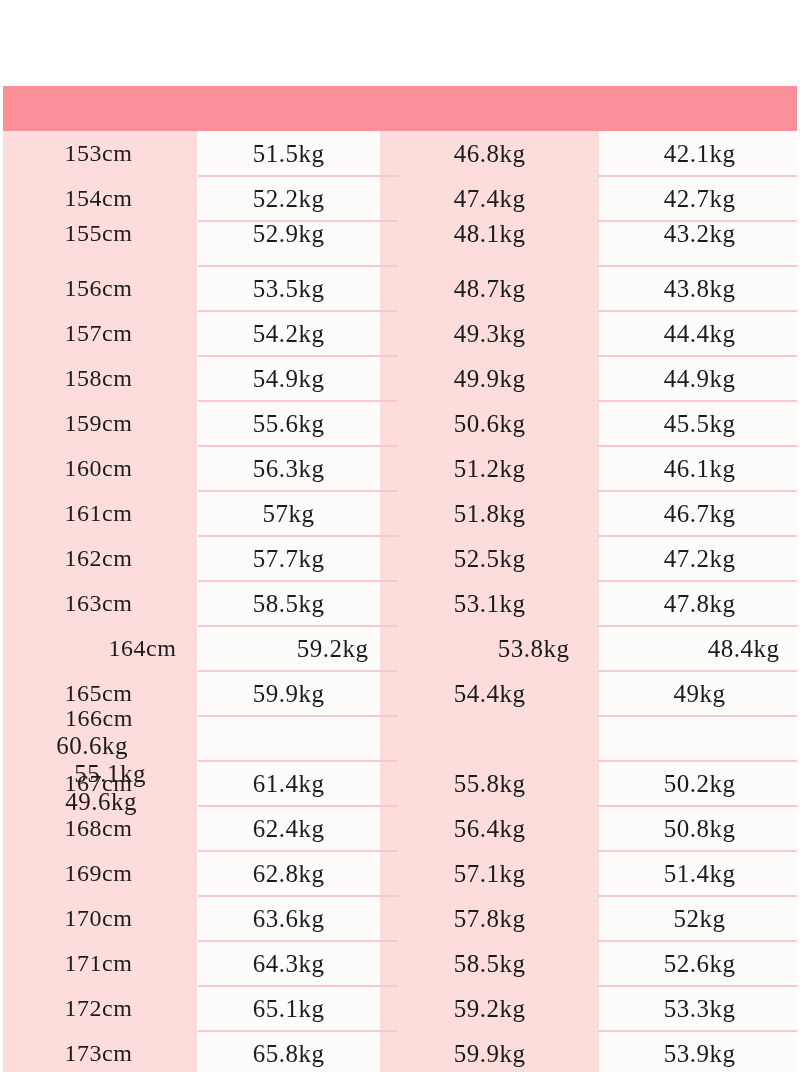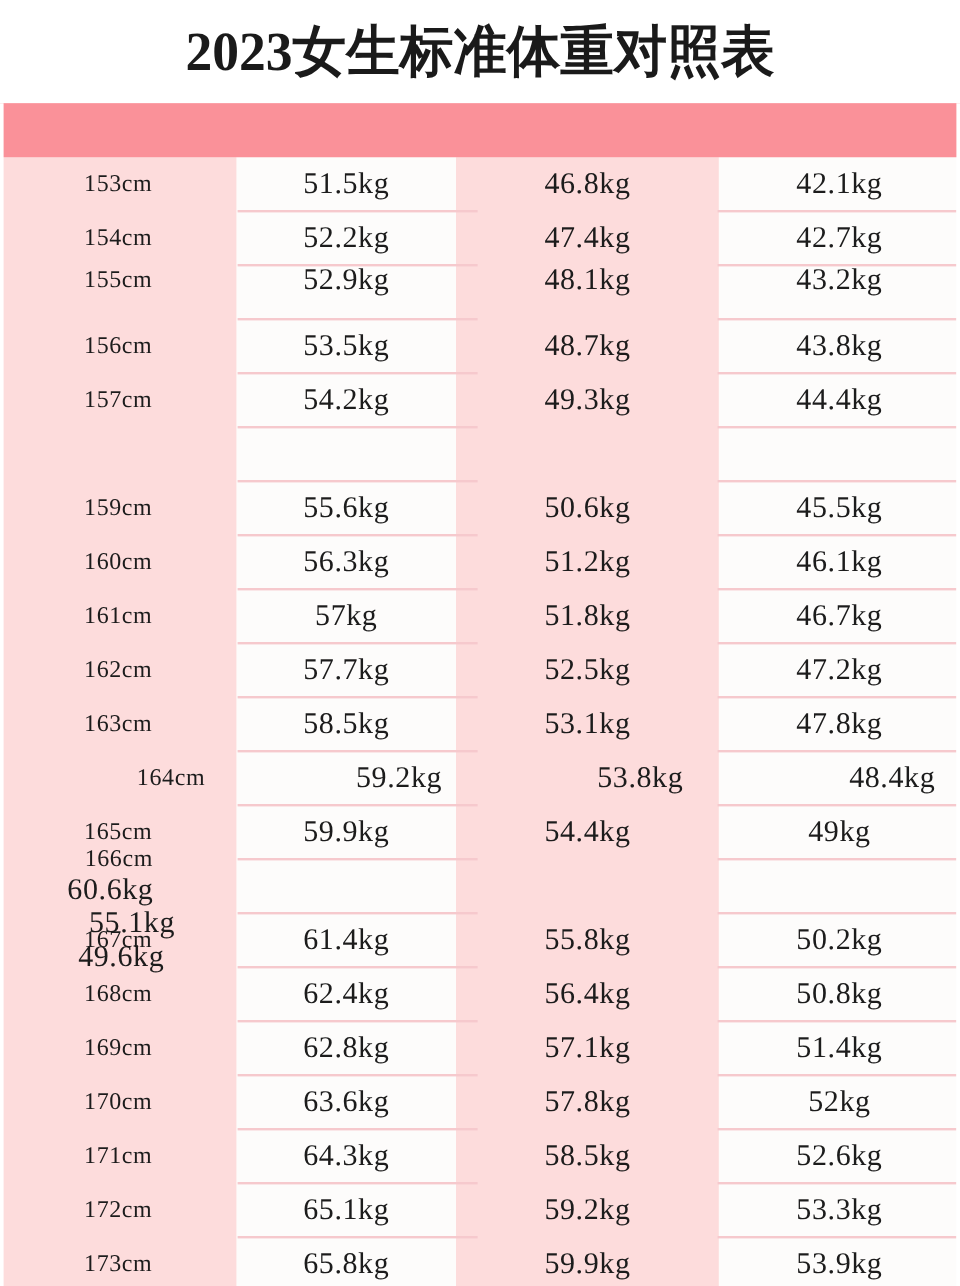--- a/index.html
+++ b/index.html
@@ -142,40 +142,37 @@
     align-items: center;
     justify-content: center;
     font-family: "Liberation Serif", "DejaVu Serif", serif;
     font-size: 25px;
     color: #1c1c1c;
     white-space: nowrap;
     letter-spacing: 0.5px;
     height: 45px;
     box-sizing: border-box;
   }
-  .cell-h { font-size: 20px; letter-spacing: 0.5px; }
+  .cell-h { font-size: 24px; letter-spacing: 0.5px; }
 
   
   .sep {
     position: absolute;
     height: 2px;
     background: #f6c9cd;
     z-index: 2;
   }
   .sep-a { left: 198px; width: 200px; }
   .sep-b { left: 598px; width: 199px; }
 </style>
 </head>
 <body>
 
 <div id="page">
 
-  <div class="title-bar">
-    <div class="title-text">2023女生标准体重对照表</div>
-  </div>
 
   <div class="table-wrap">
 
     <div class="body-cols">
       <div class="col c1 col-pink"></div>
       <div class="col c2 col-white"></div>
       <div class="col c3 col-pink"></div>
       <div class="col c4 col-white"></div>
     </div>
 
@@ -254,20 +251,26 @@
           <div class="cell c2">53.5kg</div>
           <div class="cell c3">48.7kg</div>
           <div class="cell c4">43.8kg</div>
         </div>
         <div class="row" style="top: 180px;">
           <div class="cell c1 cell-h">157cm</div>
           <div class="cell c2">54.2kg</div>
           <div class="cell c3">49.3kg</div>
           <div class="cell c4">44.4kg</div>
         </div>
+        <div class="row" style="top: 225px;">
+          <div class="cell c1 cell-h">158cm</div>
+          <div class="cell c2">54.9kg</div>
+          <div class="cell c3">49.9kg</div>
+          <div class="cell c4">44.9kg</div>
+        </div>
         <div class="row" style="top: 270px;">
           <div class="cell c1 cell-h">159cm</div>
           <div class="cell c2">55.6kg</div>
           <div class="cell c3">50.6kg</div>
           <div class="cell c4">45.5kg</div>
         </div>
         <div class="row" style="top: 315px;">
           <div class="cell c1 cell-h">160cm</div>
           <div class="cell c2">56.3kg</div>
           <div class="cell c3">51.2kg</div>

